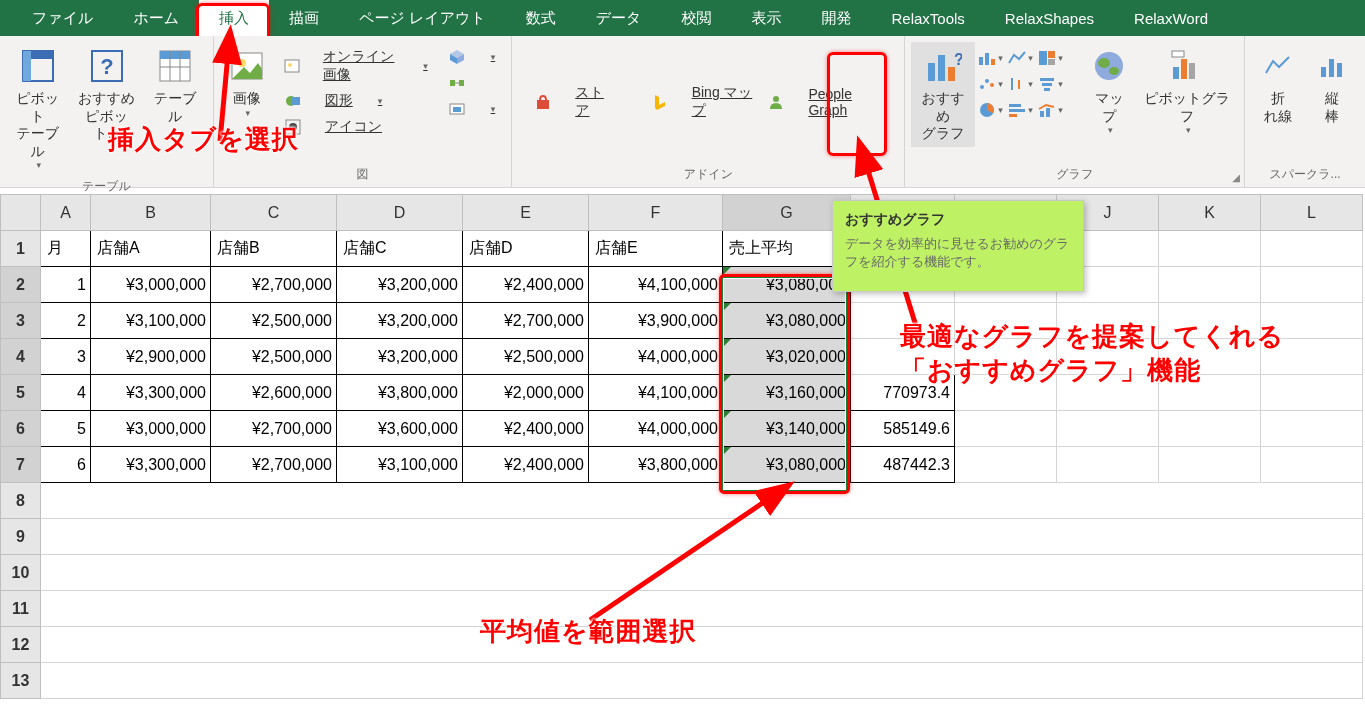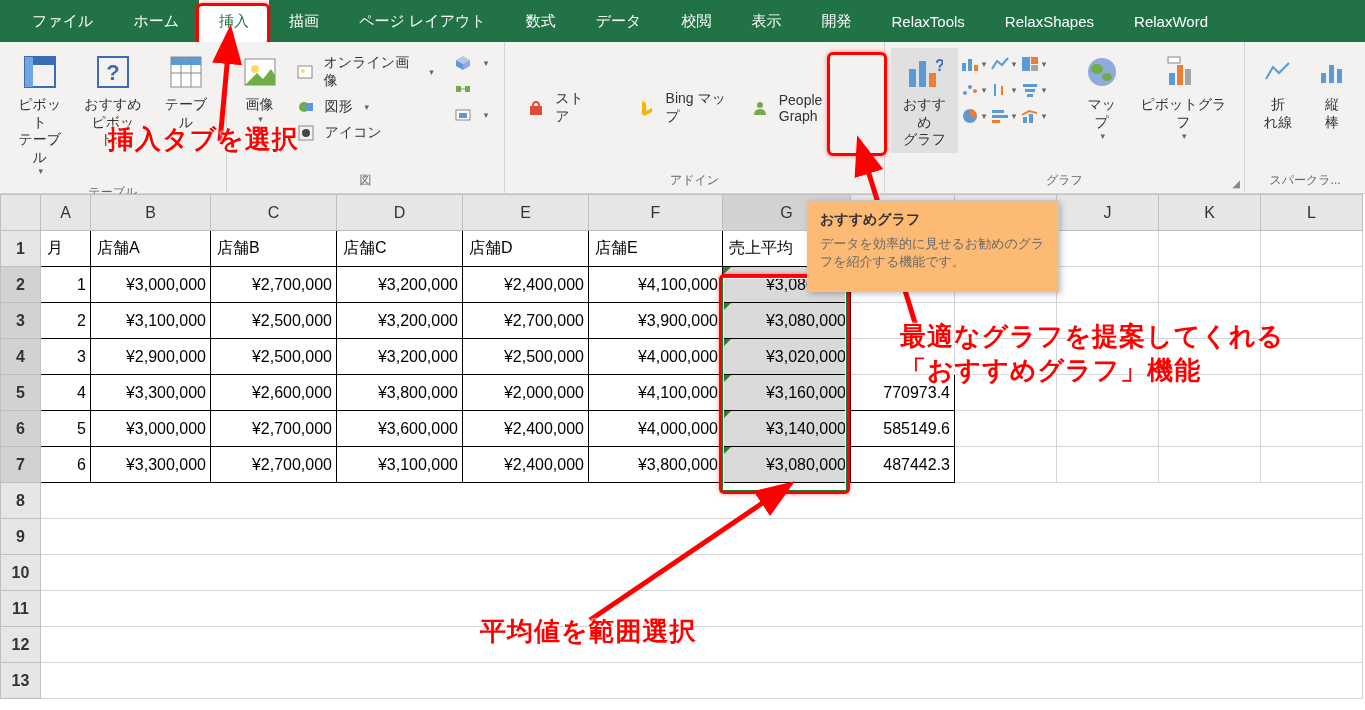--- a/index.html
+++ b/index.html
@@ -9,21 +9,21 @@
   background: #fff;
   width: 1365px;
   height: 710px;
   overflow: hidden;
   position: relative;
 }
 
 
 .ribbon-tabs {
   background: #217346;
-  height: 42px;
+  height: 36px;
   display: flex;
   align-items: center;
   color: #fff;
   padding-left: 12px;
 }
 .ribbon-tabs .tab {
   padding: 0 20px;
   height: 42px;
   display: flex;
   align-items: center;
@@ -76,21 +76,21 @@
   flex-direction: column;
   align-items: center;
   justify-content: flex-start;
   padding: 4px 6px;
   cursor: pointer;
   min-width: 54px;
 }
 .big-btn .ico { width: 40px; height: 40px; display:flex;align-items:center;justify-content:center; }
 .big-btn .lbl { font-size: 14px; text-align: center; line-height: 1.25; margin-top: 4px; color:#333;}
 .mini-row { display:flex; flex-direction:column; gap:4px; padding:4px 6px;}
-.mini-btn { display:flex; align-items:center; gap:10px; font-size:14px; color:#333; cursor:pointer; padding:2px 4px;}
+.mini-btn { display:flex; align-items:center; gap:23px; font-size:14px; color:#333; cursor:pointer; padding:2px 4px;text-decoration:underline;}
 .mini-btn .ico { width:18px; height:18px; display:flex;align-items:center;justify-content:center;}
 .dd::after { content:"▾"; font-size:9px; color:#666; margin-left:2px;}
 
 
 .chart-gallery { display:flex; flex-wrap:wrap; width:120px; gap:2px 4px; padding:4px 2px;}
 .chart-gallery .g { width:26px; height:24px; cursor:pointer; display:flex;align-items:center;justify-content:center;}
 
 
 .chart-highlight {
   position:absolute;
@@ -101,23 +101,23 @@
   border:3px solid #ff0000;
   border-radius:6px;
   box-shadow:0 0 4px rgba(255,0,0,.5);
   pointer-events:none;
 }
 
 
 .tooltip {
   position:absolute;
   top:200px;
-  left:807px;
+  left:832px;
   width:252px;
-  background:#fdba74;
+  background:#bef264;
   border:1px solid #c8c8c8;
   box-shadow: 2px 2px 6px rgba(0,0,0,.25);
   padding:10px 12px;
   font-size:13px;
   color:#6a6a6a;
   z-index:5;
 }
 .tooltip .tt-title { font-weight:bold; color:#333; margin-bottom:6px; font-size:14px;}
 .tooltip p { margin-bottom:10px; }
 

